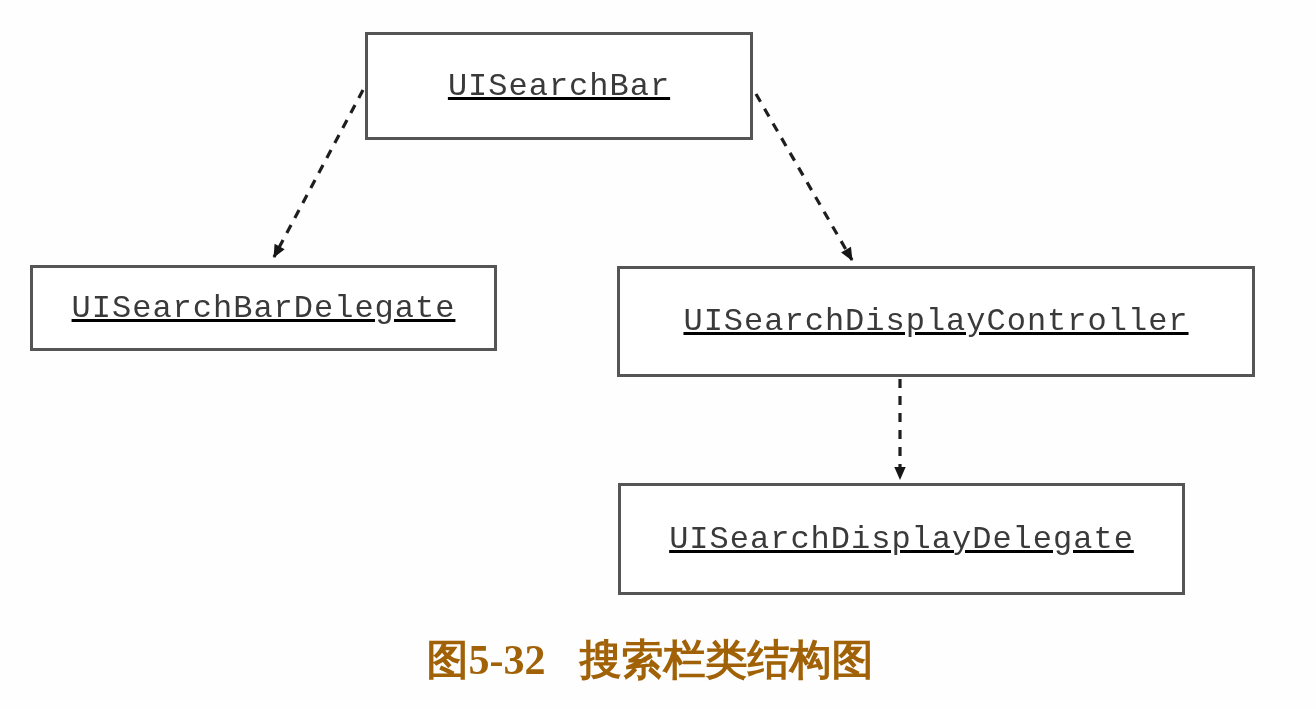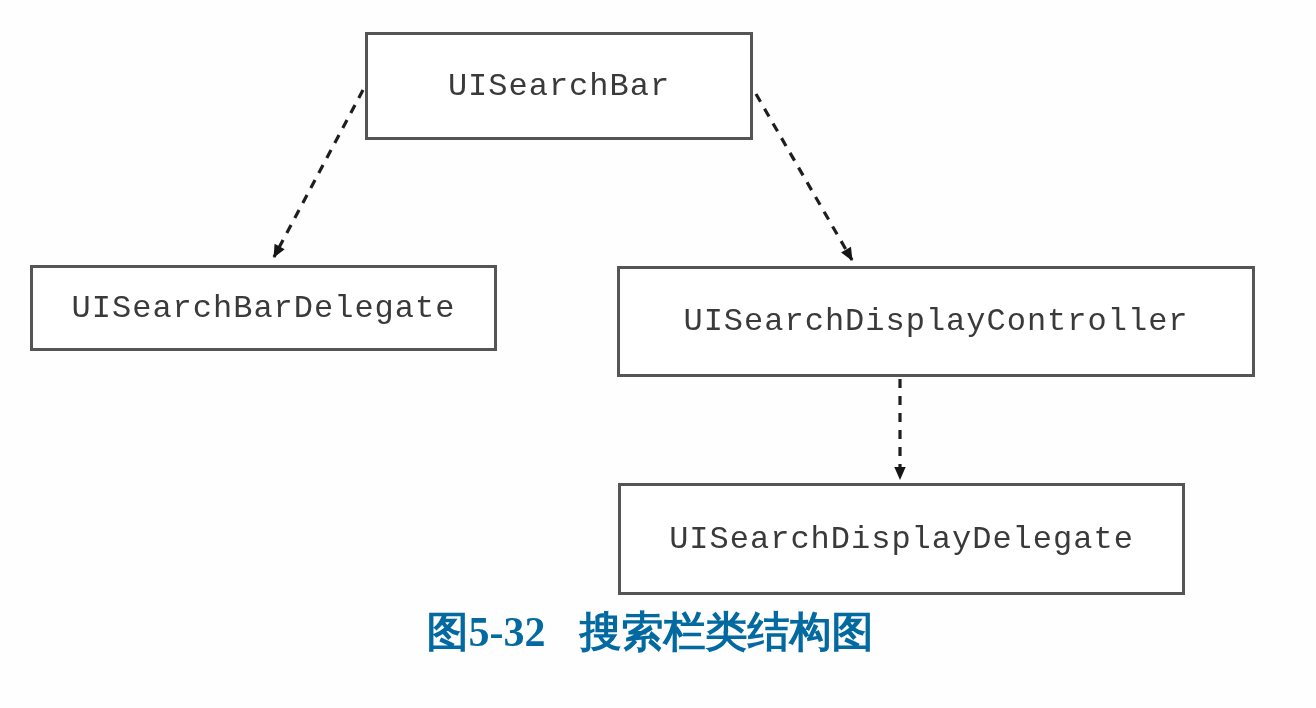--- a/index.html
+++ b/index.html
@@ -25,41 +25,42 @@
     pointer-events: none;
   }
   .node {
     position: absolute;
     box-sizing: border-box;
     background: #ffffff;
     border: 3px solid #555555;
     display: flex;
     align-items: center;
     justify-content: center;
+    text-decoration: underline;
   }
   .node .label {
     font-family: "Liberation Mono", "DejaVu Sans Mono", monospace;
     font-size: 32px;
     color: #3a3a3a;
     letter-spacing: 1px;
     white-space: nowrap;
   }
   .node-searchbar            { left: 365px; top: 32px;  width: 388px; height: 108px; }
   .node-searchbar-delegate   { left: 30px;  top: 265px; width: 467px; height: 86px; }
   .node-display-controller   { left: 617px; top: 266px; width: 638px; height: 111px; }
   .node-display-delegate     { left: 618px; top: 483px; width: 567px; height: 112px; }
   .caption {
     position: absolute;
     left: 650px;
-    top: 632px;
+    top: 660px;
     transform: translate(-50%, -50%);
     font-family: "Liberation Serif", "DejaVu Serif", serif;
     font-weight: bold;
     font-size: 42px;
-    color: #0369a1;
+    color: #a16207;
     white-space: nowrap;
   }
   .caption .fig-num { margin-right: 34px; }
 </style>
 </head>
 <body>
 
 <div class="stage">
 
   <svg class="edges-svg" viewBox="0 0 1316 708" xmlns="http://www.w3.org/2000/svg">

